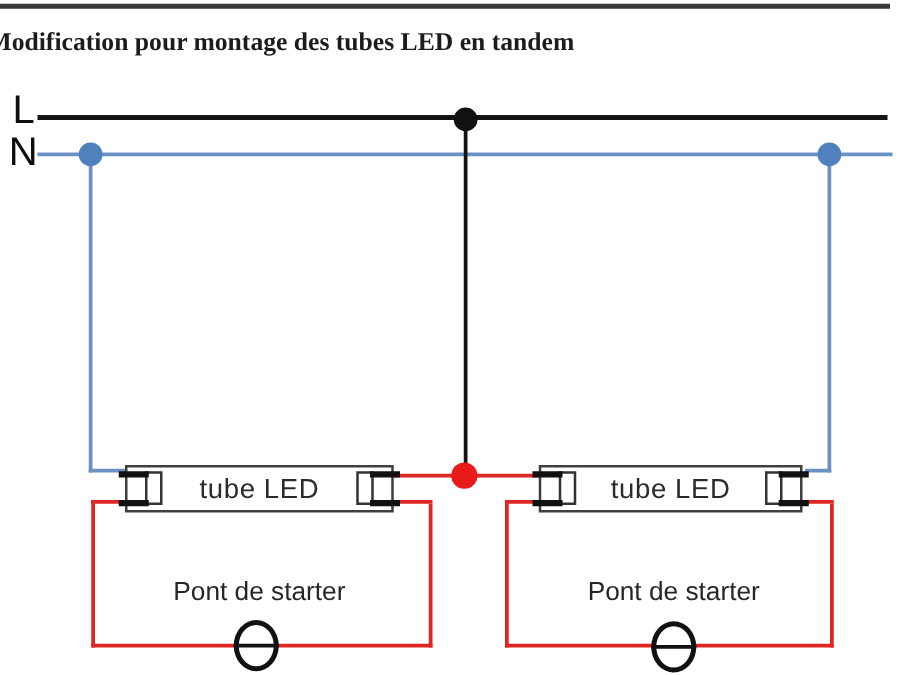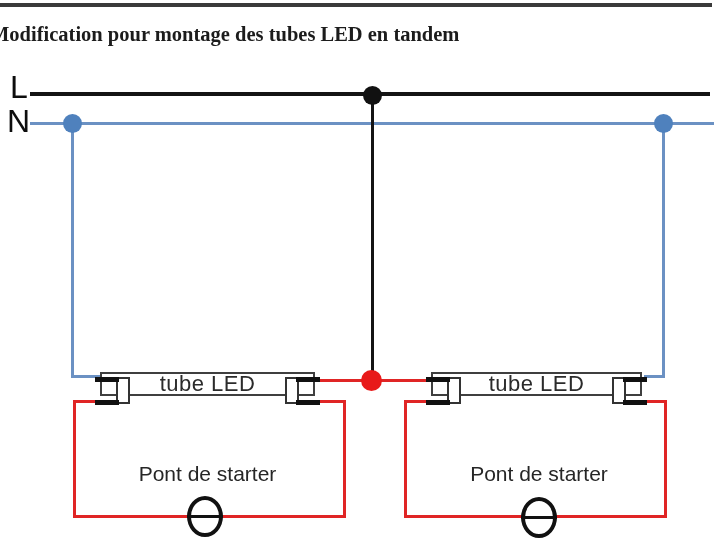--- a/index.html
+++ b/index.html
@@ -11,21 +11,21 @@
   .c-neutral{background:#6b91c3;}
   .c-red{background:#e02525;}
   .c-frame{background:#3a3a3a;}
   .dot{position:absolute;border-radius:50%;}
   .dot-live{background:#111111;z-index:4;}
   .dot-neutral{background:#4f81bd;z-index:4;}
   .dot-red{background:#e81a1a;z-index:4;}
   .title{position:absolute;left:-10px;top:23px;white-space:nowrap;
          font-family:"Liberation Serif",serif;font-weight:bold;font-size:20.5px;color:#1c1c1c;}
   .buslabel{position:absolute;font-size:32px;line-height:30px;color:#0d0d0d;}
-  .tube{position:absolute;top:372px;height:24px;border:2px solid #3f3f3f;background:#ffffff;
+  .tube{position:absolute;top:372px;height:38px;border:2px solid #3f3f3f;background:#ffffff;
         box-sizing:border-box;z-index:2;display:flex;align-items:center;justify-content:center;}
   .tube-label{font-size:22px;color:#2b2b2b;letter-spacing:0.5px;}
   .cap{position:absolute;top:3px;width:14px;height:27px;border:2px solid #333333;
        background:#ffffff;box-sizing:border-box;}
   .pin{position:absolute;height:5px;width:24px;background:#111111;z-index:3;}
   .starter-label{position:absolute;top:462px;text-align:center;font-size:21px;color:#262626;}
   .starter-circle{position:absolute;width:36px;height:41px;border:4px solid #111111;
                   border-radius:50%;background:#ffffff;box-sizing:border-box;z-index:3;}
   .starter-bar{position:absolute;width:36px;height:3px;background:#111111;z-index:4;}
   .wire{z-index:1;}

